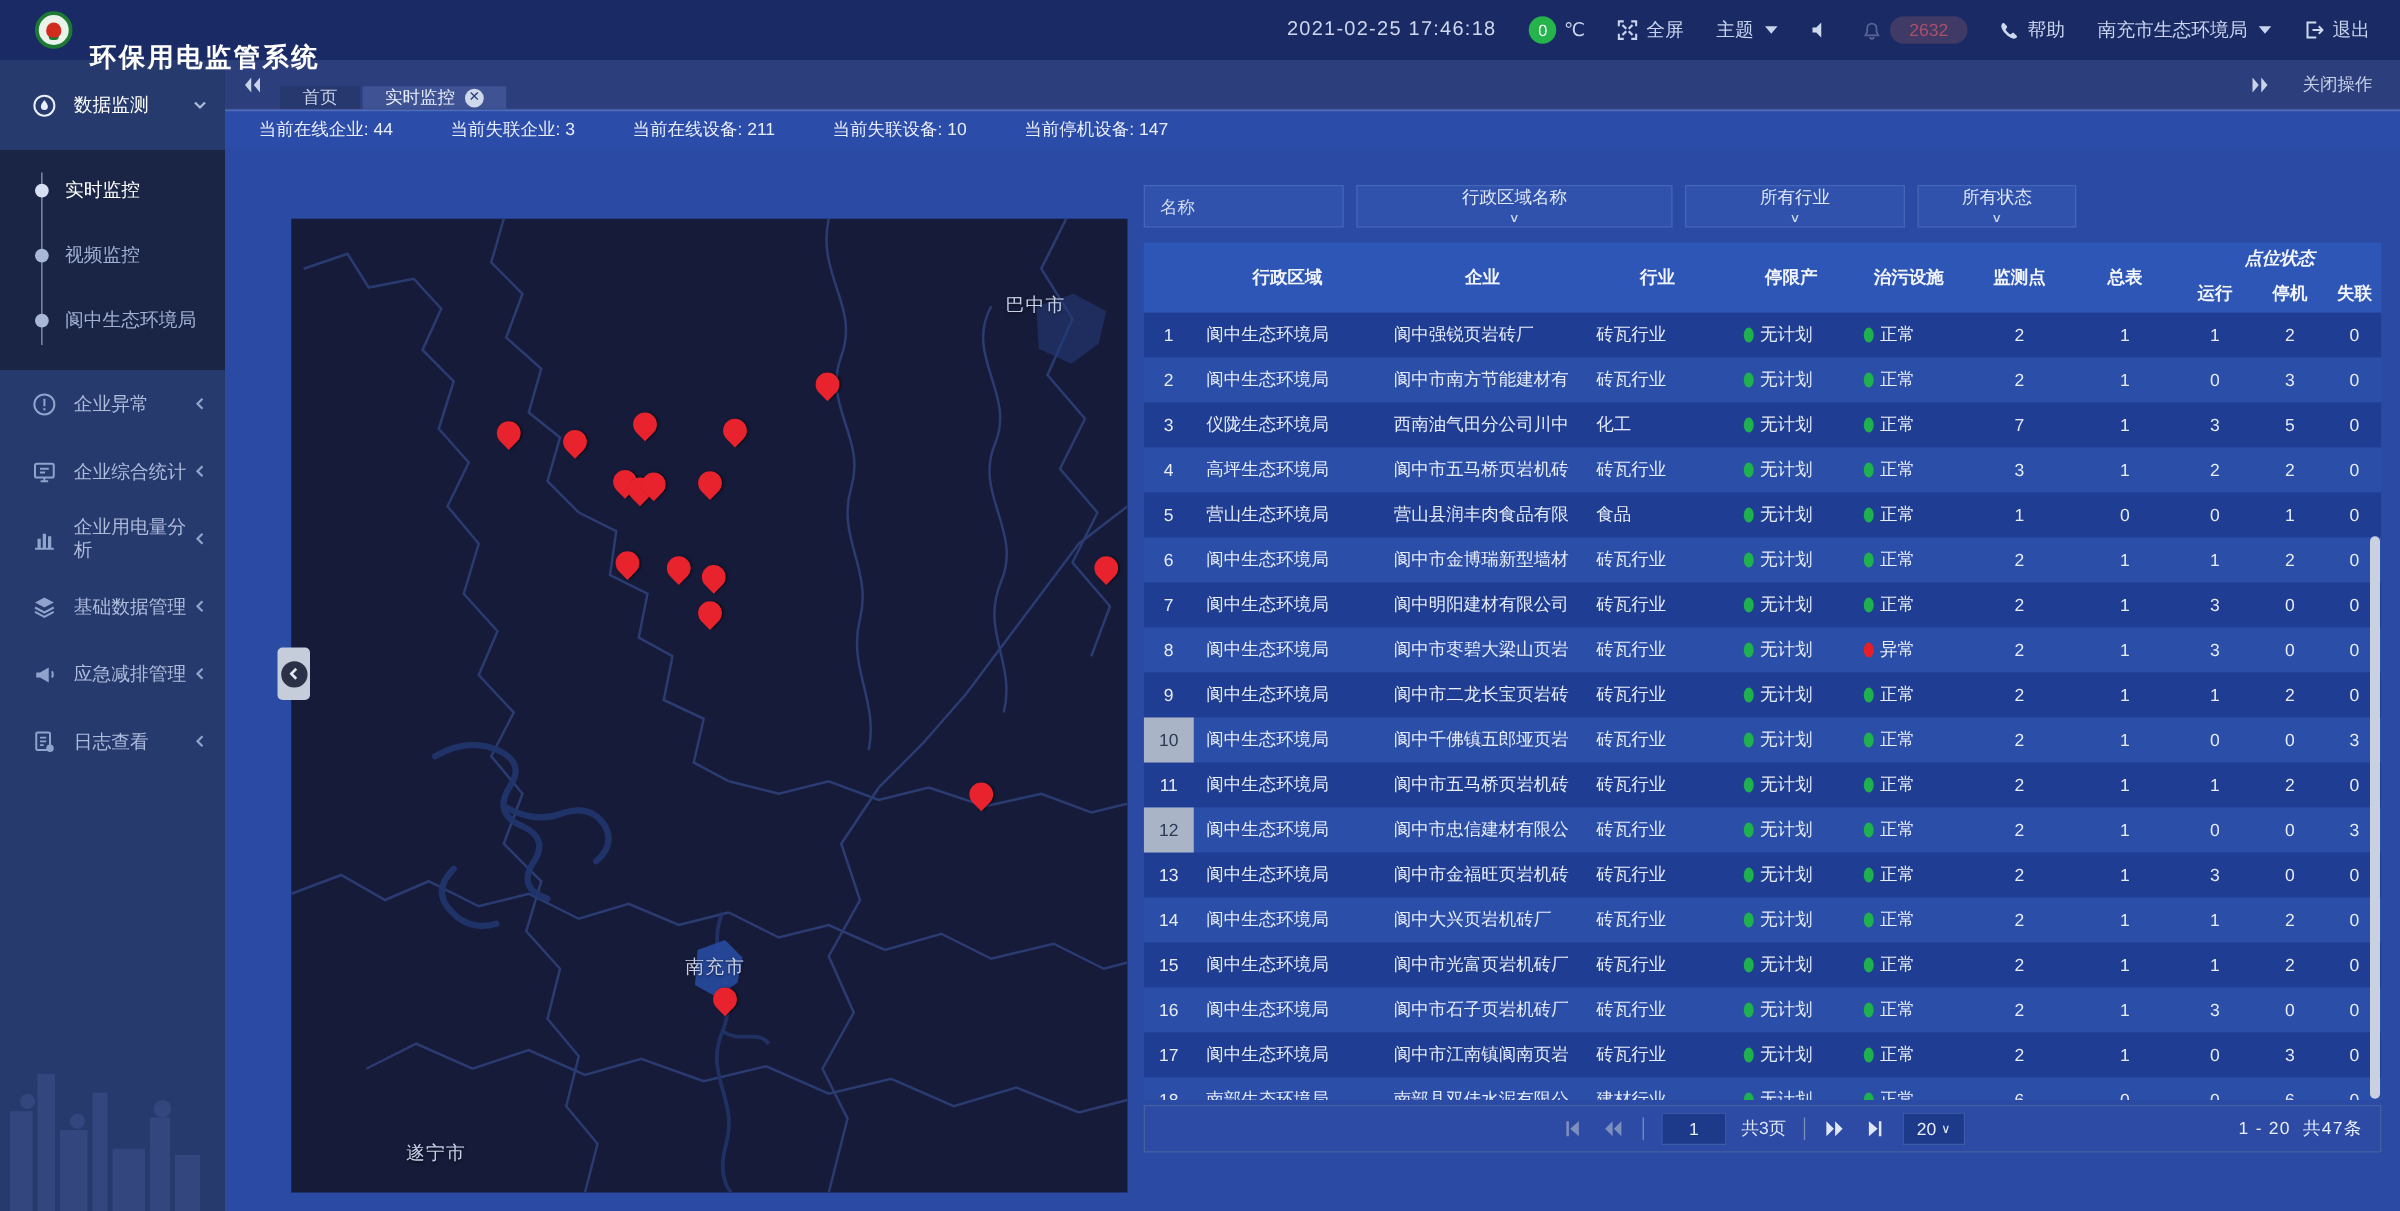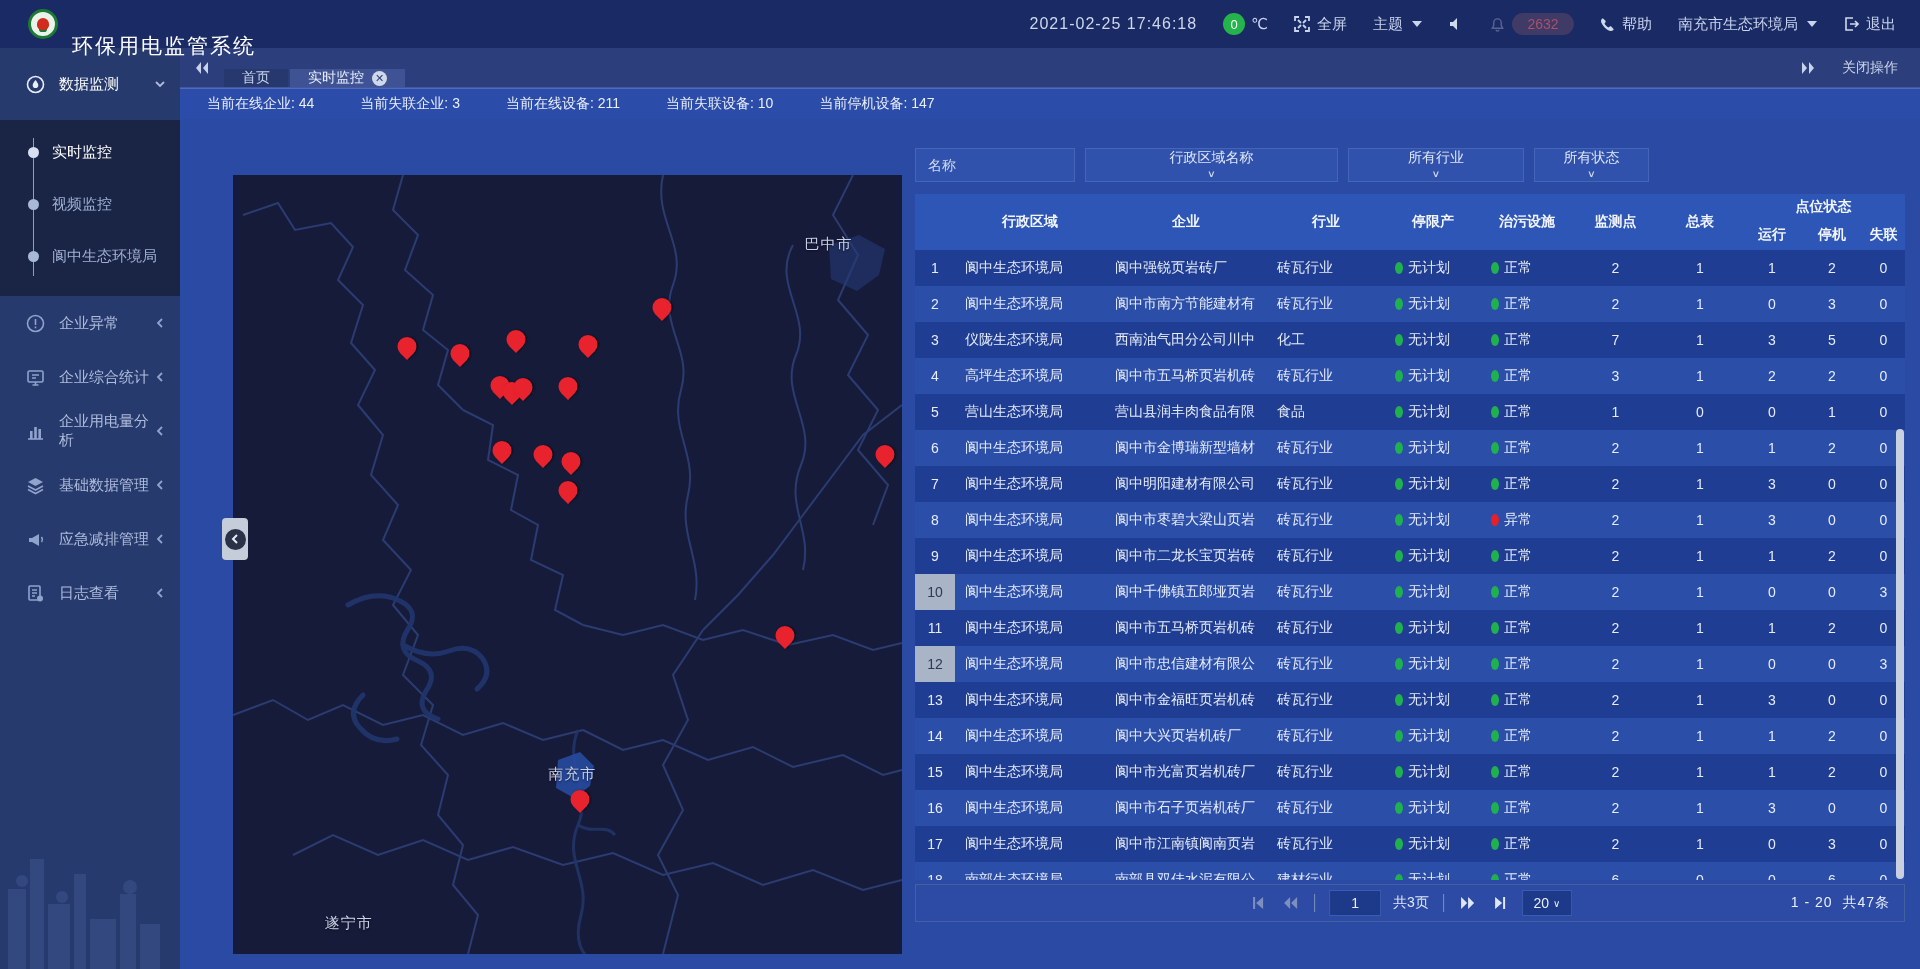--- a/index.html
+++ b/index.html
@@ -8,21 +8,21 @@
   #app { position:relative; width:1920px; height:969px; }
 
   
   .topbar { position:absolute; left:0; top:0; width:1920px; height:48px;
     background:#1a2a64; display:flex; align-items:center; z-index:30; }
   .brand { display:flex; align-items:center; gap:14px; padding-left:28px; }
   .logo { width:30px; height:30px; border-radius:50%; background:#e9f3ea;
     border:3px solid #1d7a34; display:flex; align-items:center; justify-content:center; }
   .logo-inner { width:12px; height:12px; background:#d22c1f; border-radius:50% 50% 40% 40%;
     box-shadow:0 4px 0 -2px #1d7a34; }
-  .app-title { color:#fff; font-size:21px; font-weight:normal; letter-spacing:2px;margin-top:44px; }
+  .app-title { color:#fff; font-size:21px; font-weight:bold; letter-spacing:2px;margin-top:44px; }
   .topbar-right { margin-left:auto; display:flex; align-items:center; gap:26px; padding-right:24px;
     color:#c9d4ee; font-size:15px; }
   .datetime { font-size:16px; color:#cdd7ee; letter-spacing:1px; }
   .temp { display:flex; align-items:center; gap:6px; }
   .temp-circle { width:22px; height:22px; border-radius:50%; background:#25b34b; color:#fff;
     font-size:13px; display:flex; align-items:center; justify-content:center; }
   .tb-item { display:flex; align-items:center; gap:7px; cursor:pointer; white-space:nowrap; }
   .caret { width:0; height:0; border-left:5px solid transparent; border-right:5px solid transparent;
     border-top:6px solid #c9d4ee; display:inline-block; margin-left:2px; }
   .badge-pill { min-width:62px; height:22px; border-radius:11px; background:#3f3a66;
@@ -89,32 +89,32 @@
   
   .filters { position:absolute; left:735px; top:29px; width:990px; height:34px;
     display:flex; gap:10px; }
   .f-field { background:#3052ac; border:1px solid #4565b8; height:34px; color:#dfe7f6;
     font-size:14px; display:flex; align-items:center; padding:0 12px; }
   .f-input { width:160px; }
   .f-input input { background:transparent; border:none; outline:none; color:#dfe7f6;
     font-size:14px; width:100%; font-family:inherit; }
   .f-input input::placeholder { color:#cfd9ee; opacity:1; }
   .f-select { justify-content:space-between; cursor:pointer;flex-direction:column; }
-  .f-select.w1 { width:253px; } .f-select.w2 { width:176px;padding-left:12px; } .f-select.w3 { width:115px; }
+  .f-select.w1 { width:253px; } .f-select.w2 { width:176px;padding-left:12px; } .f-select.w3 { width:127px; }
   .sel-caret { color:#cfd9ee; font-size:12px; transform:scaleY(.8); }
 
   
   .grid-cols { display:grid;
     grid-template-columns:40px 150px 162px 118px 96px 92px 85px 84px 60px 60px 43px; }
   .thead { position:absolute; left:735px; top:75px; width:990px; height:56px;
     background:#2d56b6; color:#f2f5fc; font-size:14px; font-weight:bold; }
   .thead .th { display:flex; align-items:center; justify-content:center; height:56px; }
   .th-group-wrap { grid-column:9 / 12; display:flex; flex-direction:column; }
   .th-group { height:26px; display:flex; align-items:center; justify-content:center;
-    }
+    font-style:italic; }
   .th-sub { display:grid; grid-template-columns:60px 60px 43px; flex:1; }
   .th-sub div { display:flex; align-items:center; justify-content:center; }
 
   .tbody { position:absolute; left:735px; top:131px; width:990px; height:630px; overflow:hidden; }
   .trow { height:36px; color:#e6ecf8; font-size:14px; cursor:pointer; }
   .trow.odd { background:#1f3d92; }
   .trow.even { background:#2b4ea9; }
   .td { display:flex; align-items:center; overflow:hidden; white-space:nowrap; }
   .td.center { justify-content:center; }
   .td.left { padding-left:10px; }

